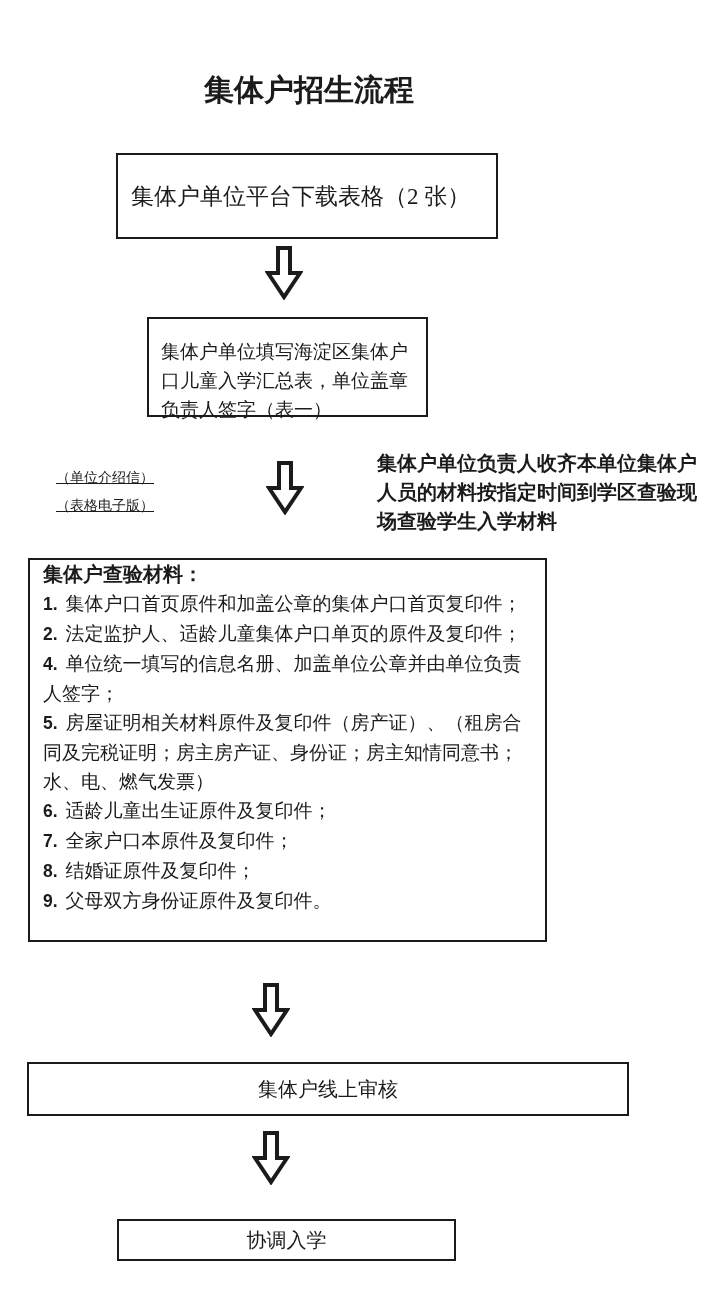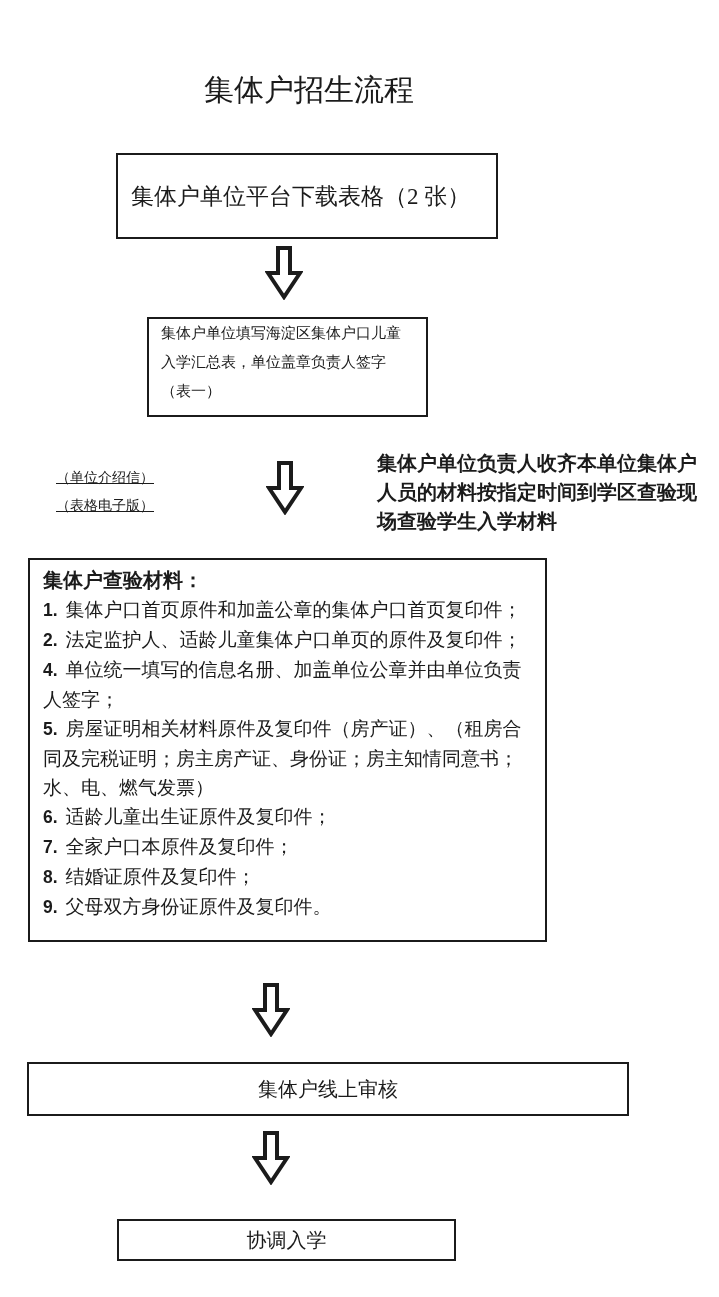--- a/index.html
+++ b/index.html
@@ -7,44 +7,44 @@
   .page{
     position:relative;width:719px;height:1297px;margin:0 auto;
     background:var(--paper);color:var(--ink);
     font-family:"Liberation Serif","DejaVu Serif",serif;
     overflow:hidden;
   }
   .abs{position:absolute;box-sizing:border-box;}
   .node{border:2px solid var(--ink);background:var(--paper);}
   .page-title{
     left:196px;top:70px;width:226px;height:40px;
-    font-size:30px;font-weight:400;text-align:center;
+    font-size:30px;font-weight:700;text-align:center;
     letter-spacing:0px;white-space:nowrap;
   }
   .box1{
     left:116px;top:153px;width:382px;height:86px;
     display:flex;align-items:center;padding-left:13px;
     font-size:23px;
   }
   .box2{
     left:147px;top:317px;width:281px;height:100px;
-    padding:0 12px 0 12px;
-    font-size:15px;line-height:29px;
+    padding:18px 12px 0 12px;
+    font-size:19px;line-height:29px;
   }
   .left-note{
     left:56px;top:464px;width:160px;
     font-size:14px;line-height:28px;white-space:nowrap;text-decoration:underline;
   }
   .right-note{
     left:377px;top:449px;width:332px;
     font-size:20px;font-weight:700;line-height:29px;
   }
   .bigbox{
     left:28px;top:558px;width:519px;height:384px;
-    padding:6px 8px 0 13px;
+    padding:0 8px 0 13px;
     font-size:19px;line-height:29px;
   }
   .bigbox-heading{font-weight:700;font-size:20px;line-height:29px;}
   .chk-item{}
   .chk-num{
     font-family:"Liberation Sans","DejaVu Sans",sans-serif;
     font-weight:700;font-size:17.5px;margin-right:8px;
   }
   .box3{
     left:27px;top:1062px;width:602px;height:54px;

